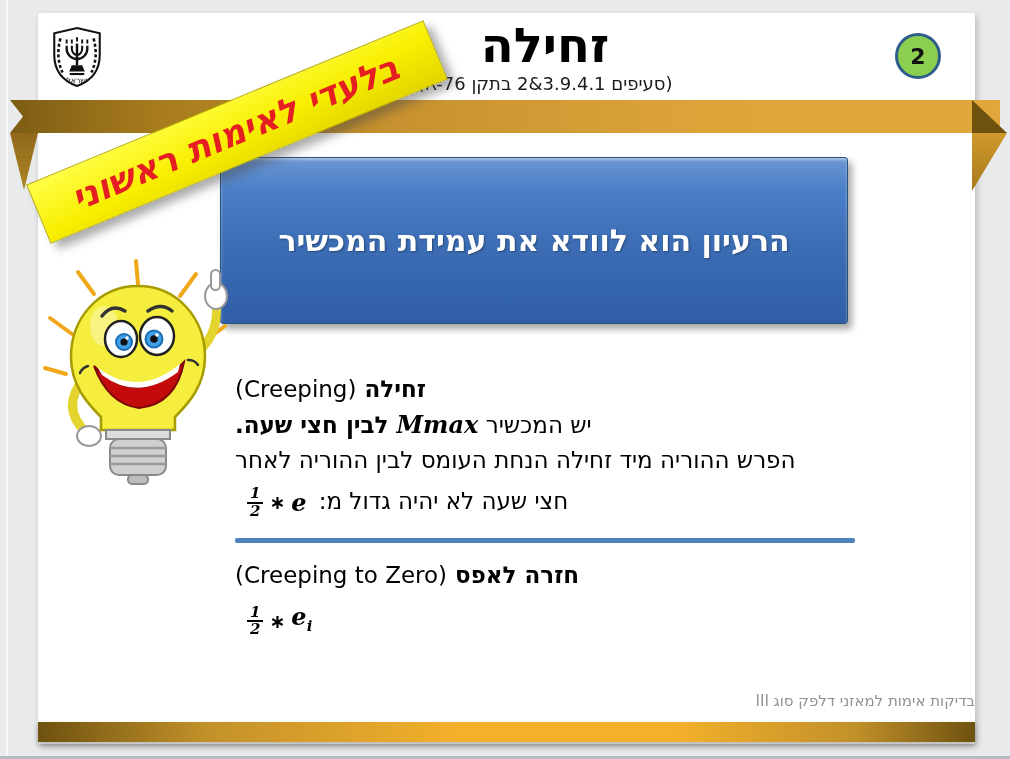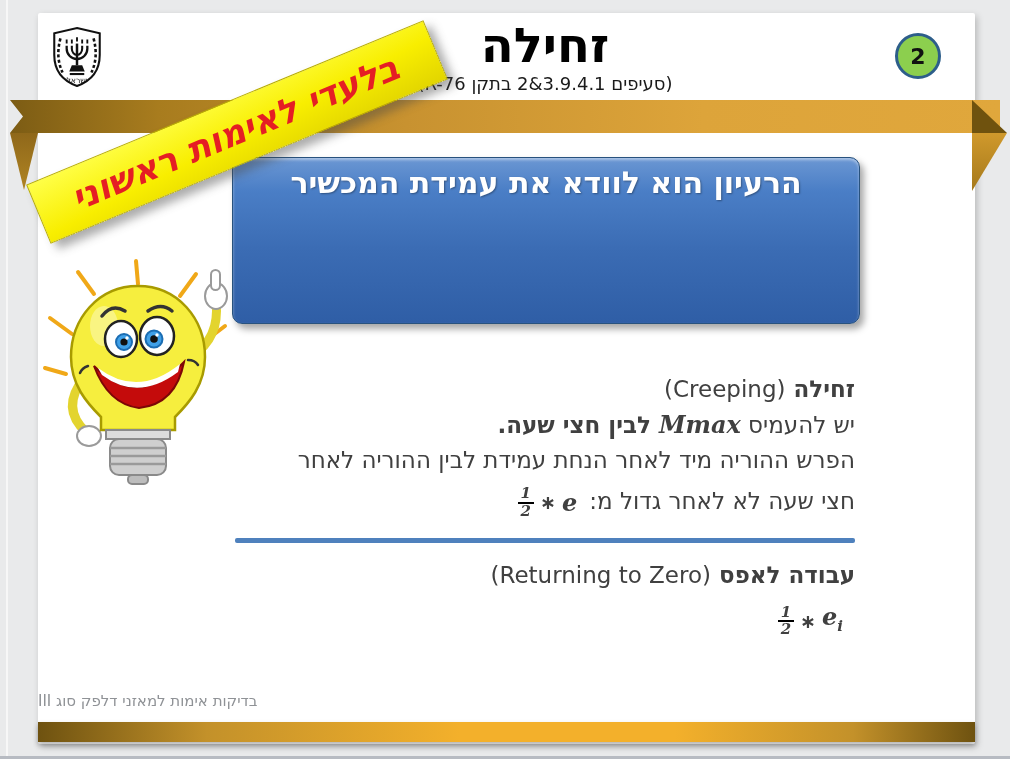--- a/index.html
+++ b/index.html
@@ -38,43 +38,43 @@
 
   
   .stamp{position:absolute;left:22px;top:100px;width:428px;height:62px;
         transform:rotate(-22.5deg);display:flex;align-items:center;justify-content:center;
         background:linear-gradient(175deg,#ffff48 0%,#f8ee00 55%,#e2d500 100%);
         border:1px solid #b9ae00;box-shadow:5px 8px 10px rgba(70,70,70,.45);z-index:6;}
   .stamp span{display:inline-block;font-size:35px;font-weight:bold;color:#e51e24;
         transform:skewX(-10deg);white-space:nowrap;}
 
   
-  .idea-box{position:absolute;left:232px;top:157px;width:626px;height:165px;border-radius:10px;
+  .idea-box{position:absolute;left:220px;top:157px;width:626px;height:165px;border-radius:3px;
         background:linear-gradient(180deg,#6b97d3 0%,#4a7ec6 20%,#3b6cb4 55%,#2f5ea6 100%);
         border:1px solid #28527e;box-shadow:4px 5px 7px rgba(0,0,0,.35), inset 0 2px 3px rgba(255,255,255,.45);
-        display:flex;flex-direction:column;align-items:center;justify-content:flex-start;z-index:2;}
+        display:flex;flex-direction:column;align-items:center;justify-content:center;z-index:2;}
   .idea-box .bline{font-size:30px;font-weight:bold;color:#fff;line-height:50px;
         text-shadow:1px 1px 2px rgba(0,0,0,.35);}
 
   
-  .body-col{position:absolute;left:235px;top:372px;width:620px;direction:rtl;text-align:right;
-        font-size:23px;line-height:35px;color:#404040;z-index:3;}
+  .body-col{position:absolute;left:235px;top:372px;width:620px;direction:rtl;text-align:left;
+        font-size:23px;line-height:35px;color:#000000;z-index:3;}
   .latin{direction:ltr;unicode-bidi:isolate;}
   .mathvar{font-family:"DejaVu Serif",serif;font-style:italic;font-weight:bold;font-size:24px;}
   .formula{direction:ltr;unicode-bidi:isolate;display:inline-flex;align-items:center;gap:6px;
         margin:0 12px;vertical-align:middle;}
   .frac{display:inline-flex;flex-direction:column;align-items:center;
         font-family:"DejaVu Serif",serif;font-style:italic;font-weight:bold;font-size:15px;line-height:1.05;}
   .frac .num{border-bottom:2px solid #000;padding:0 3px;}
   .op{font-size:19px;font-weight:bold;}
   .mathsub{font-family:"DejaVu Serif",serif;font-style:italic;font-weight:bold;font-size:15px;}
   .divider{height:5px;background:#4f81bd;border-radius:2px;margin:18px 0 15px;}
   .formula-line{margin-top:6px;}
 
-  .footer{position:absolute;left:38px;top:692px;width:937px;text-align:left;
+  .footer{position:absolute;left:38px;top:692px;width:937px;text-align:right;
         font-size:15px;color:#8f9296;z-index:3;}
 
   .emblem{position:absolute;left:50px;top:26px;width:54px;height:62px;z-index:3;}
   .bulb{position:absolute;left:42px;top:256px;width:196px;height:236px;z-index:2;}
 </style>
 </head>
 <body>
 
 <div class="stage">
   <div class="bg-line"></div>
@@ -153,40 +153,40 @@
     <path d="M68 192 h56 M68 200 h56 M68 208 h56" stroke="#9a9a9a" stroke-width="2.5"></path>
     <rect x="86" y="219" width="20" height="9" rx="4" fill="#bdbdbd" stroke="#8a8a8a" stroke-width="2"></rect>
   </svg>
 
   <div class="body-col">
     <div>
       <div>
         <b>זחילה </b><span class="latin">(Creeping)</span>
       </div>
       <div>
-        <span>יש להעמיס </span><span class="mathvar latin">Mmax</span><b> לבין חצי שעה.</b>
-      </div>
-      <div>הפרש ההוריה מיד לאחר הנחת עמידת לבין ההוריה לאחר</div>
+        <span>יש המכשיר </span><span class="mathvar latin">Mmax</span><b> לבין חצי שעה.</b>
+      </div>
+      <div>הפרש ההוריה מיד זחילה הנחת העומס לבין ההוריה לאחר</div>
       <div class="formula-line">
-        <span>חצי שעה לא לאחר גדול מ:</span><span class="formula">
+        <span>חצי שעה לא יהיה גדול מ:</span><span class="formula">
             <span class="frac">
               <span class="num">1</span>
               <span class="den">2</span>
             </span>
             <span class="op">∗</span>
             <span class="mathvar">e</span>
           </span>
       </div>
     </div>
 
     <div class="divider"></div>
 
     <div>
       <div>
-        <b>עבודה לאפס </b><span class="latin">(Returning to Zero)</span>
+        <b>חזרה לאפס </b><span class="latin">(Creeping to Zero)</span>
       </div>
       <div class="formula-line">
         <span class="formula">
             <span class="frac">
               <span class="num">1</span>
               <span class="den">2</span>
             </span>
             <span class="op">∗</span>
             <span class="mathvar"><span>e</span><sub class="mathsub">i</sub></span>
           </span>

